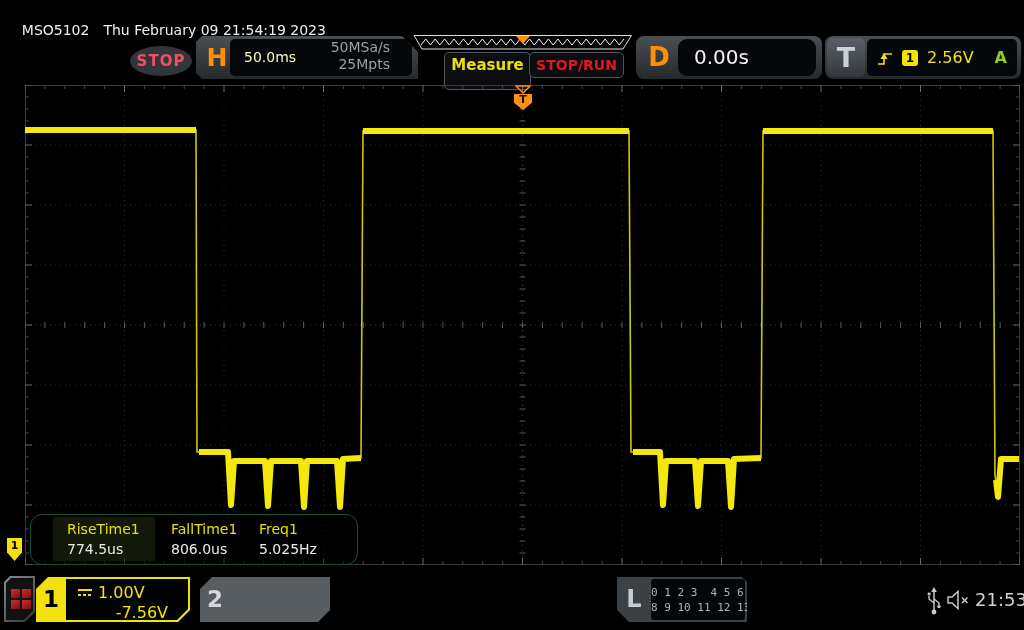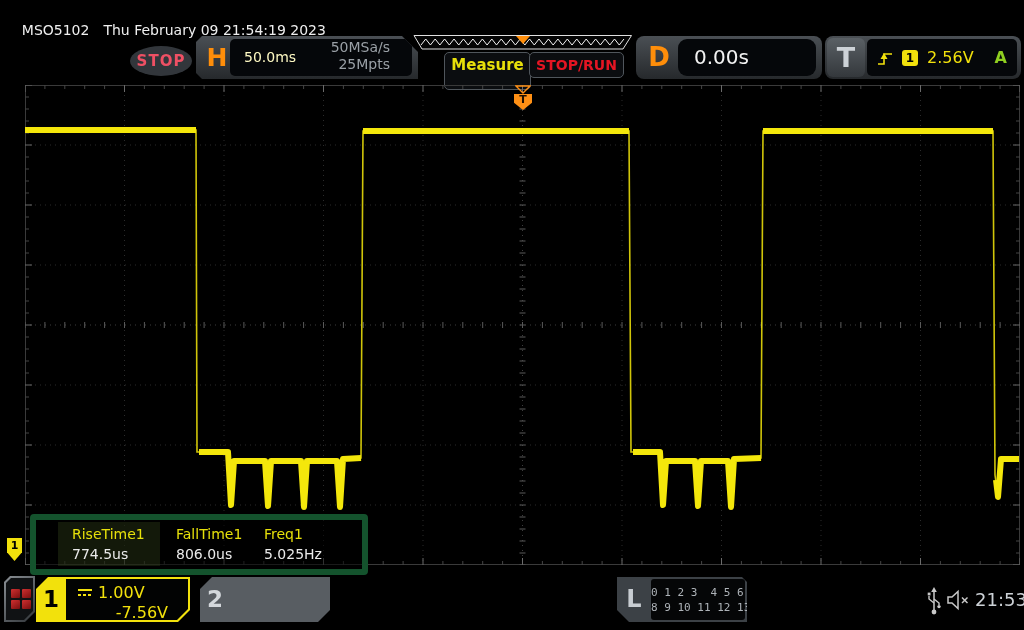--- a/index.html
+++ b/index.html
@@ -48,21 +48,21 @@
   #plot-svg{left:25px;top:85px;}
   .trig-tri{left:515px;top:85px;}
   .trig-pent{left:514px;top:94px;width:18px;height:16px;background:#ff9015;
              clip-path:polygon(0 0,100% 0,100% 55%,50% 100%,0 55%);
              color:#201000;font-size:11px;font-weight:bold;text-align:center;line-height:12px;}
   .ch1-marker{left:7px;top:538px;width:15px;height:23px;background:#f2e10c;
               clip-path:polygon(0 0,100% 0,100% 62%,50% 100%,0 62%);
               color:#000;font-size:11px;font-weight:bold;text-align:center;line-height:15px;}
 
   
-  .meas-panel{left:30px;top:514px;width:326px;height:49px;border:6px solid #14532d;border-radius:4px;
+  .meas-panel{left:30px;top:514px;width:326px;height:49px;border:1px solid #14532d;border-radius:12px;
               background:rgba(0,0,0,0.55);}
   .meas-hl{left:22px;top:2px;width:102px;height:44px;background:rgba(70,90,35,0.28);}
   .m-col{position:absolute;top:0;}
   .m-col.c0{left:36px;} .m-col.c1{left:140px;} .m-col.c2{left:228px;}
   .m-name{color:#e6e00a;font-size:14px;margin-top:6px;}
   .m-val{color:#eaeaea;font-size:14px;margin-top:4px;}
 
   
   .menu-icon{left:4px;top:576px;width:31px;height:46px;background:linear-gradient(135deg,#8a8f94,#303438);
              clip-path:polygon(6px 0,100% 0,100% calc(100% - 10px),calc(100% - 10px) 100%,0 100%,0 6px);}

